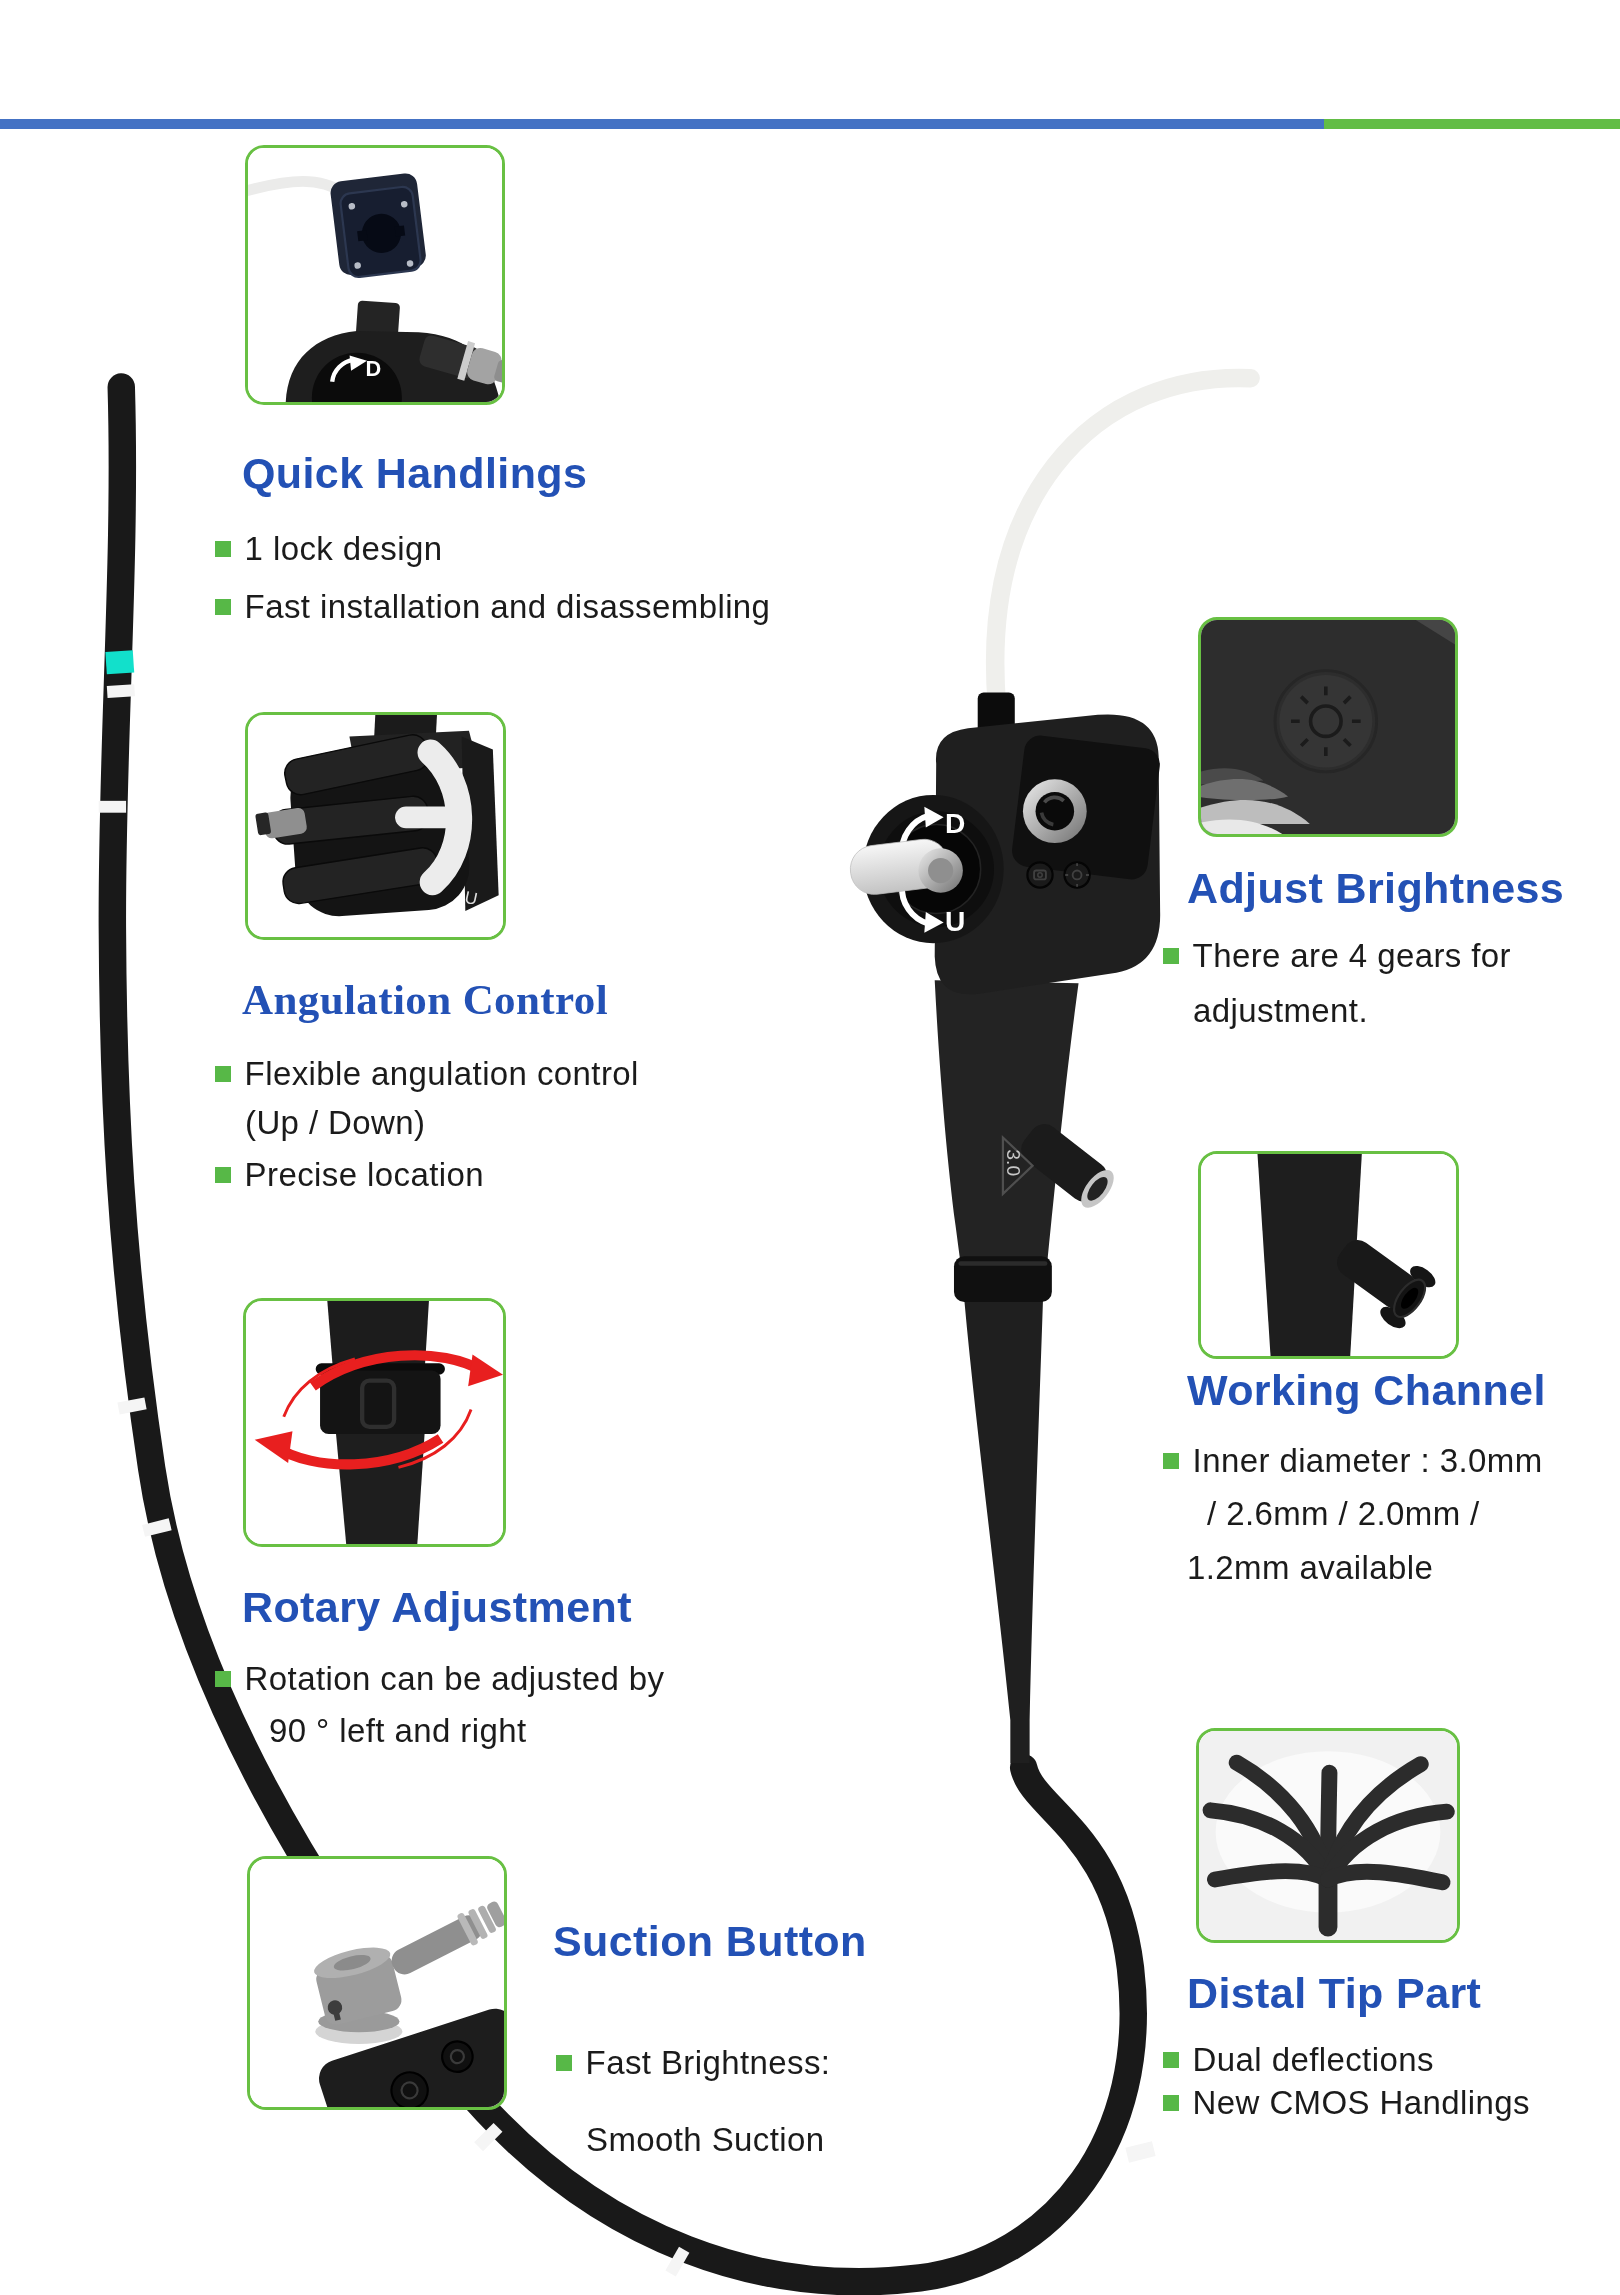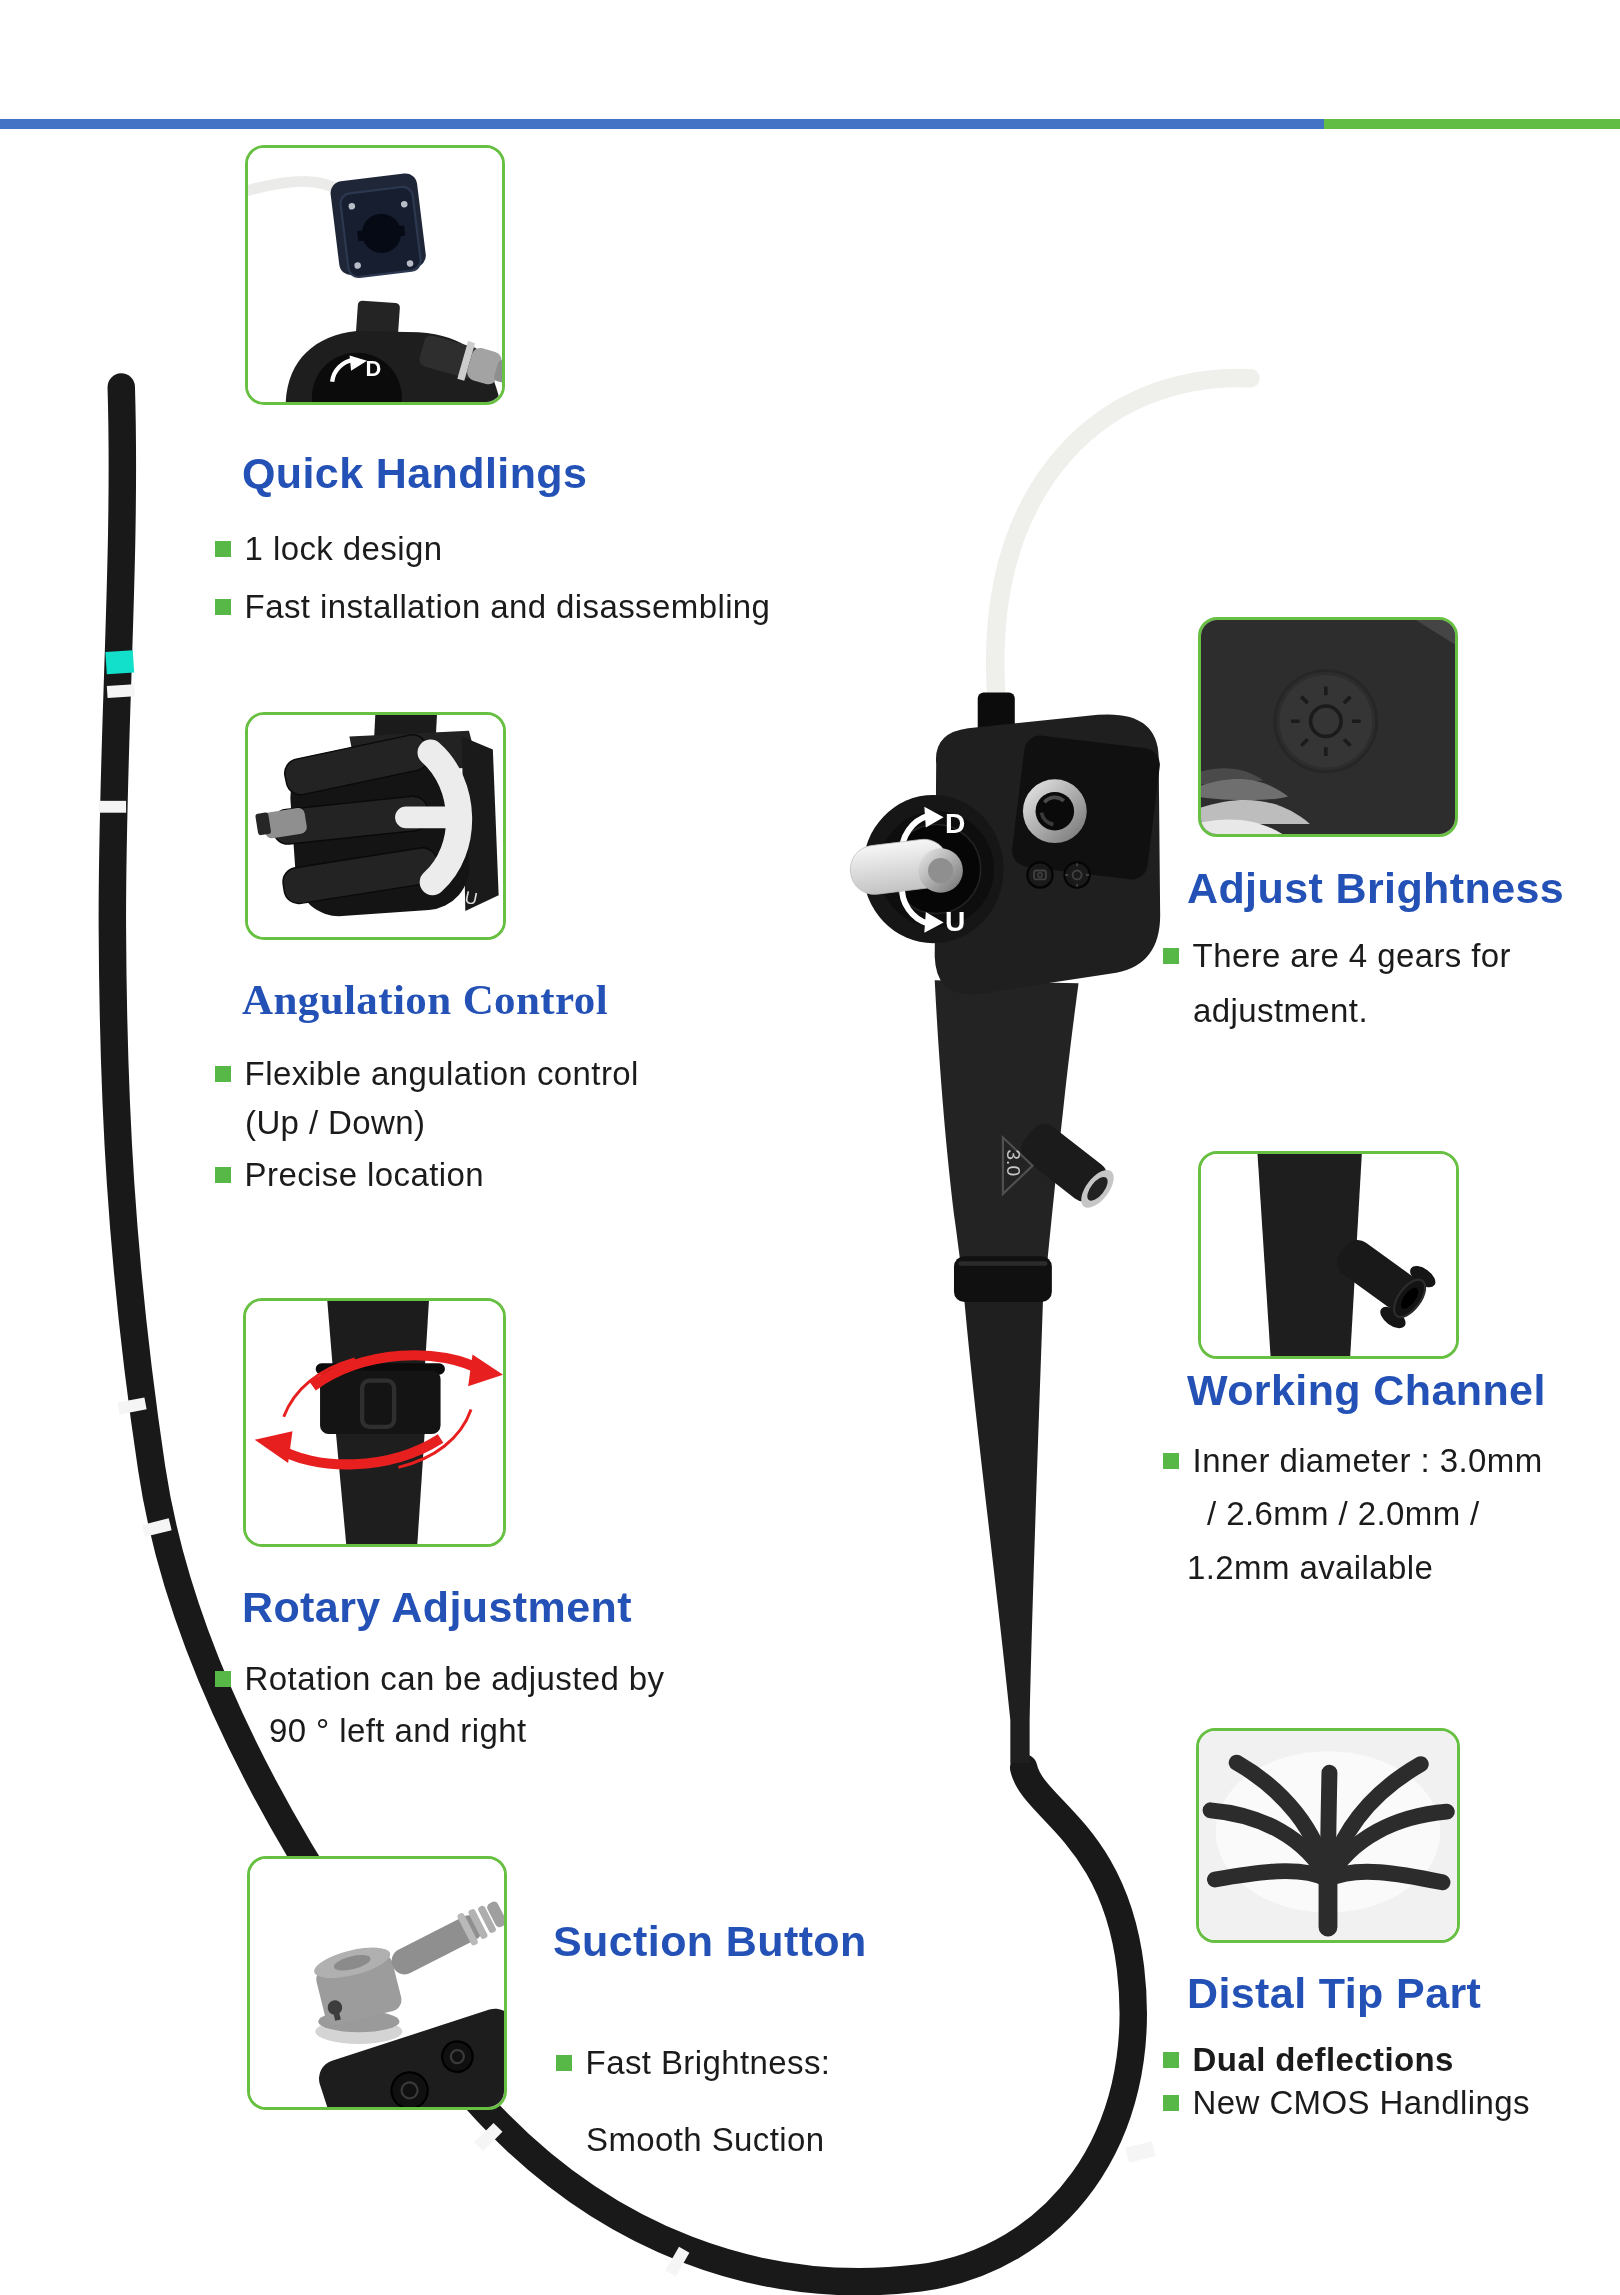--- a/index.html
+++ b/index.html
@@ -315,21 +315,21 @@
         <path d="M 178 206 C 162 138, 118 82, 52 44" stroke-width="22"></path>
         <path d="M 178 206 C 148 148, 86 116, 16 110" stroke-width="22"></path>
         <path d="M 178 206 C 140 186, 80 196, 22 206" stroke-width="22"></path>
         <path d="M 178 206 C 196 138, 240 84, 306 46" stroke-width="22"></path>
         <path d="M 178 206 C 210 148, 272 118, 342 112" stroke-width="22"></path>
         <path d="M 178 206 C 216 186, 278 198, 336 210" stroke-width="22"></path>
       </g>
     </svg>
   </div>
   <div class="section-title" style="left:1187px;top:1969px;">Distal Tip Part</div>
-  <div class="bullet-line" style="left:1163px;top:2041px;font-weight:bold;">
+  <div class="bullet-line" style="left:1163px;top:2041px;">
     <span class="bullet-sq"></span>
     <span>Dual deflections</span>
   </div>
   <div class="bullet-line" style="left:1163px;top:2084px;">
     <span class="bullet-sq"></span>
     <span>New CMOS Handlings</span>
   </div>
 
 </div>
 

